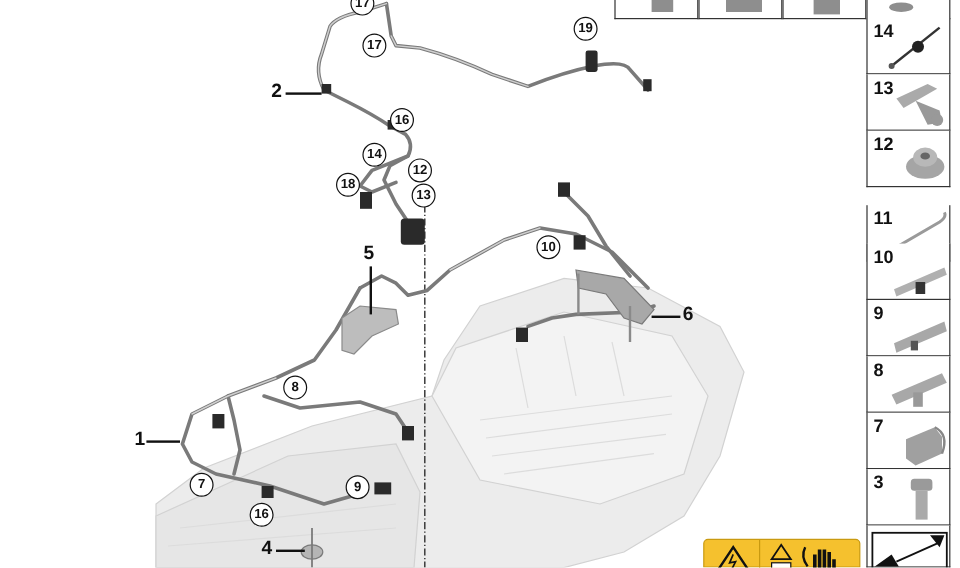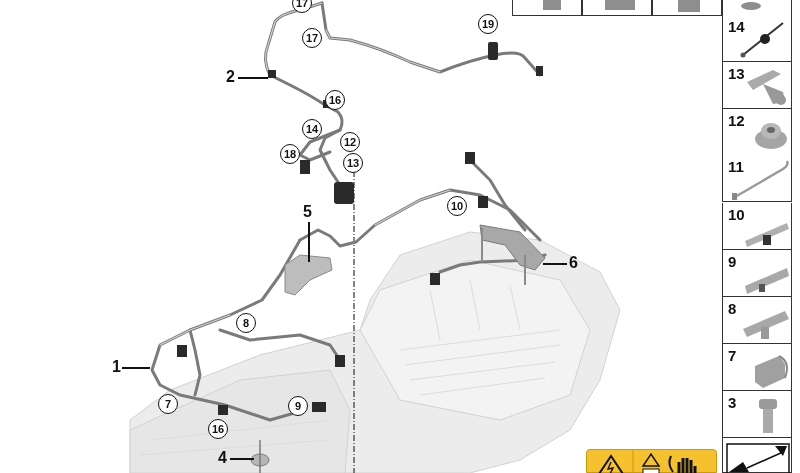--- a/index.html
+++ b/index.html
@@ -148,21 +148,21 @@
     </svg>
 </div>
 <div class="panel" style="top:109px;">
   <span class="num">12</span>
   <svg width="70" height="47">
       <ellipse cx="48" cy="30" rx="16" ry="10" fill="#a5a5a5"></ellipse>
       <ellipse cx="48" cy="22" rx="10" ry="8" fill="#b8b8b8"></ellipse>
       <ellipse cx="48" cy="21" rx="4" ry="3" fill="#666"></ellipse>
     </svg>
 </div>
-<div class="panel" style="top:155px;">
+<div class="panel" style="top:171px;">
   <span class="num">11</span>
   <svg width="70" height="47">
       <path d="M12 42 L60 14 Q66 10 64 6" stroke="#9a9a9a" stroke-width="2.5" fill="none"></path>
       <rect x="9" y="38" width="5" height="7" fill="#888"></rect>
     </svg>
 </div>
 <div class="panel" style="top:203px;">
   <span class="num">10</span>
   <svg width="70" height="47">
       <path d="M22 38 L64 20 L66 26 L24 44 Z" fill="#b0b0b0"></path>

